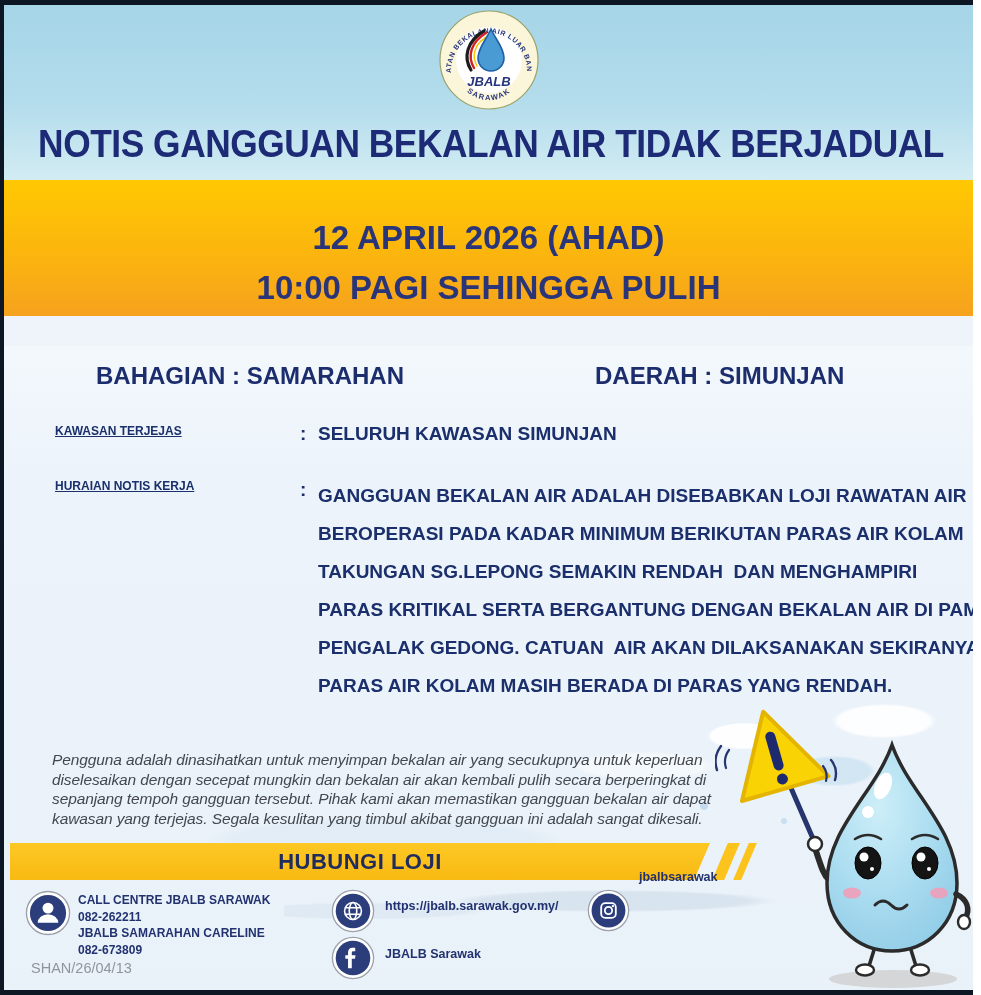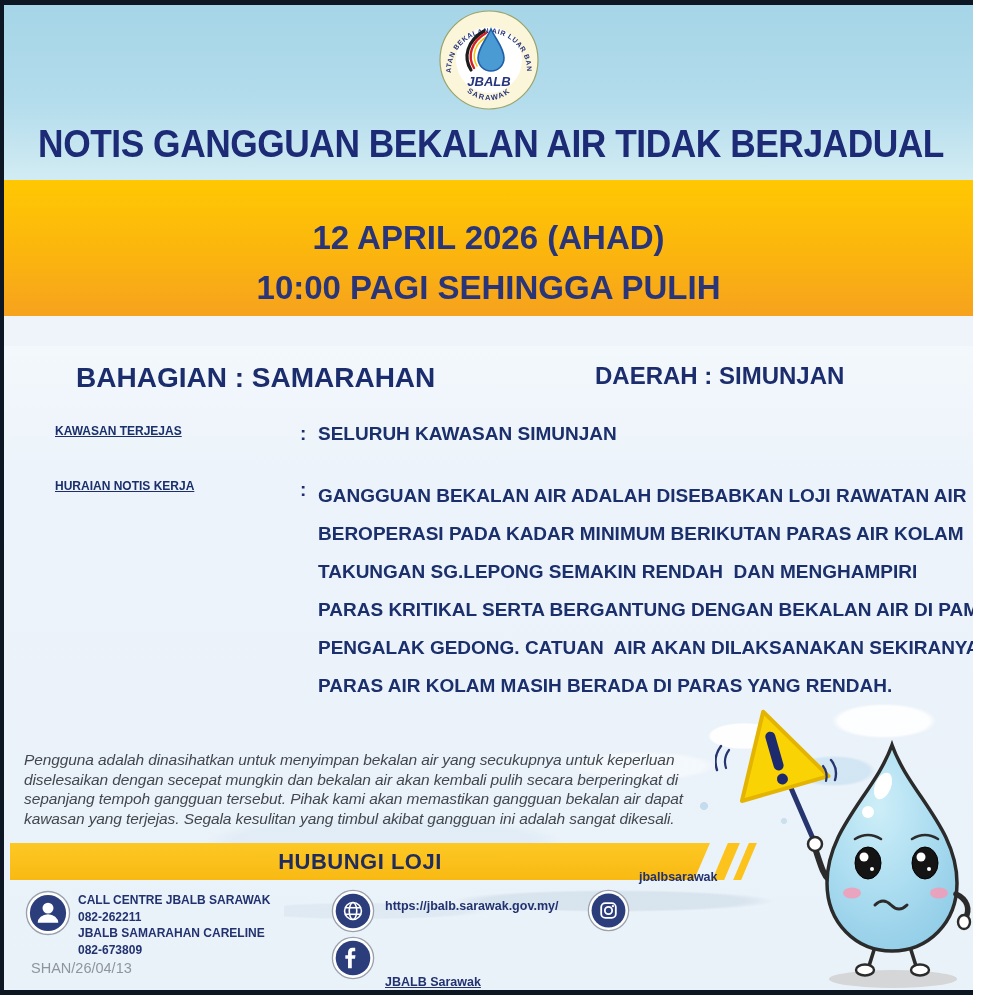--- a/index.html
+++ b/index.html
@@ -20,55 +20,55 @@
   .banner { position:absolute; left:0; top:175px; width:100%; height:136px;
             background:linear-gradient(180deg,#ffc802 0%,#fbb50e 55%,#f6a21e 100%);
             text-align:center; padding-top:33px; }
   .banner div { font-size:33px; font-weight:bold; color:#2a3579; line-height:50px; white-space:pre; }
 
   
   .info { position:absolute; left:0; top:341px; width:100%; height:644px;
           background:linear-gradient(180deg,#f3f8fc 0%,#ecf3fa 20%,#eaf2f9 100%); }
 
   .region-row { position:absolute; top:16px; left:0; width:100%; height:30px; }
-  .region-row .bahagian { position:absolute; left:72px; font-size:28px; font-weight:bold; color:#1c2d6e; white-space:pre; }
+  .region-row .bahagian { position:absolute; left:92px; font-size:24px; font-weight:bold; color:#1c2d6e; white-space:pre; }
   .region-row .daerah   { position:absolute; left:591px; font-size:24px; font-weight:bold; color:#1c2d6e; white-space:pre; }
 
   .lbl { position:absolute; font-size:12px; font-weight:bold; color:#1a2f6b; white-space:pre;text-decoration:underline; }
   .colon { position:absolute; left:296px; font-size:19px; font-weight:bold; color:#1a2f6b; }
   .val { position:absolute; left:314px; font-size:19px; font-weight:bold; color:#1a2f6b; white-space:pre; }
 
   .kawasan-label { top:78px; left:51px; }
   .kawasan-colon { top:77px; }
   .kawasan-value { top:77px; }
 
   .huraian-label { top:133px; left:51px; }
   .huraian-colon { top:133px; }
   .huraian-lines { position:absolute; left:314px; top:131px; }
   .huraian-lines div { font-size:19px; font-weight:bold; color:#1a2f6b; line-height:38px; white-space:pre; }
 
   .disclaimer { position:absolute; left:20px; top:404px; width:740px; }
-  .disclaimer div { font-style:italic; font-size:15.5px; font-weight:500; color:#43474e; line-height:19.6px; white-space:pre; letter-spacing:-0.1px; }
+  .disclaimer div { font-style:italic; font-size:15.5px; font-weight:500; color:#43474e; line-height:19.6px; white-space:pre; letter-spacing:-0.1px;margin-left:28px; }
 
   
   .contact-bar { position:absolute; left:6px; top:497px; width:700px; height:37px;
                  background:linear-gradient(180deg,#fdc824,#f9b913);
                  clip-path:polygon(0 0,100% 0,calc(100% - 16px) 100%,0 100%);
                  text-align:center; line-height:37px; font-size:22px; font-weight:bold; color:#202c5e; letter-spacing:.5px; }
   .bar-stripe { position:absolute; top:497px; height:37px; background:#fbc31c; transform:skewX(-23deg); }
   .stripe-1 { left:716px; width:12px; }
   .stripe-2 { left:737px; width:8px; }
 
   
   .icon-badge { position:absolute; }
   .contact-text { position:absolute; left:74px; top:546px; }
   .contact-text div { font-size:12px; font-weight:bold; color:#223270; line-height:16.5px; white-space:pre; }
   .link-text { position:absolute; font-size:12.5px; font-weight:bold; color:#223270; white-space:pre; }
   .url-text { left:381px; top:553px; }
-  .fb-text  { left:381px; top:629px;text-decoration:underline; }
+  .fb-text  { left:381px; top:601px; }
   .ig-text  { left:635px; top:524px; }
   .ref-code { position:absolute; left:27px; top:614px; font-size:14.5px; color:#8f959e; }
 
   
   .water-deco-top { position:absolute; left:660px; top:350px; width:309px; height:140px; pointer-events:none;
     background:
       radial-gradient(60px 22px at 80px 40px, rgba(255,255,255,.95) 0 55%, rgba(255,255,255,0) 60%),
       radial-gradient(90px 30px at 220px 25px, rgba(255,255,255,.9) 0 50%, rgba(255,255,255,0) 58%),
       radial-gradient(70px 26px at 170px 75px, rgba(190,219,238,.55) 0 50%, rgba(190,219,238,0) 60%),
       radial-gradient(8px 8px at 40px 110px, rgba(180,210,232,.7) 0 45%, rgba(180,210,232,0) 55%),

